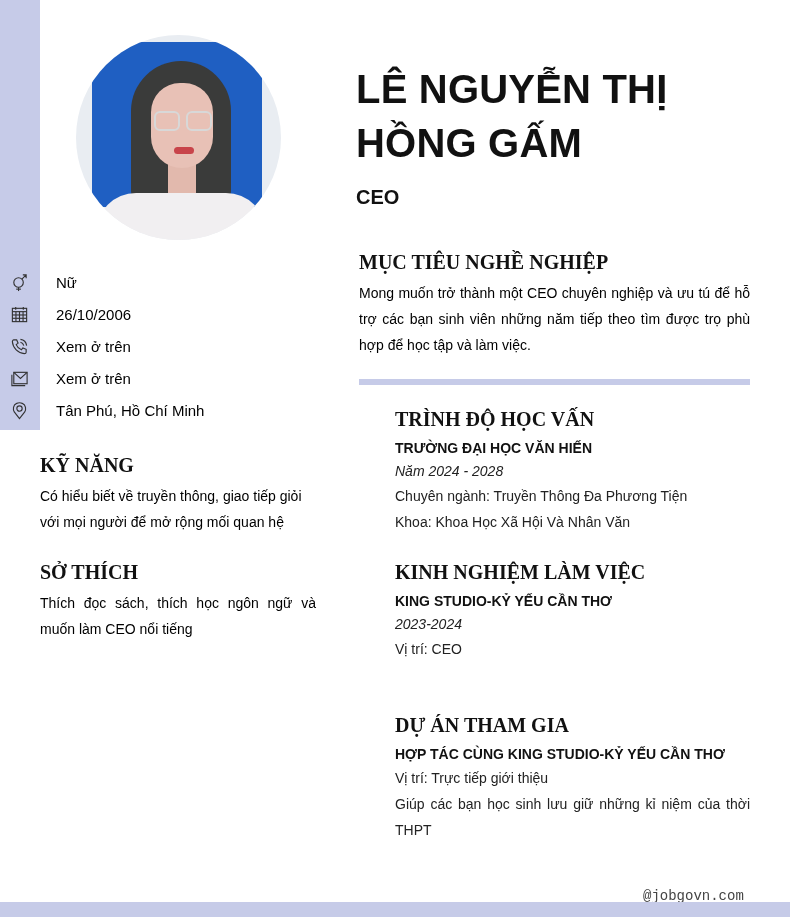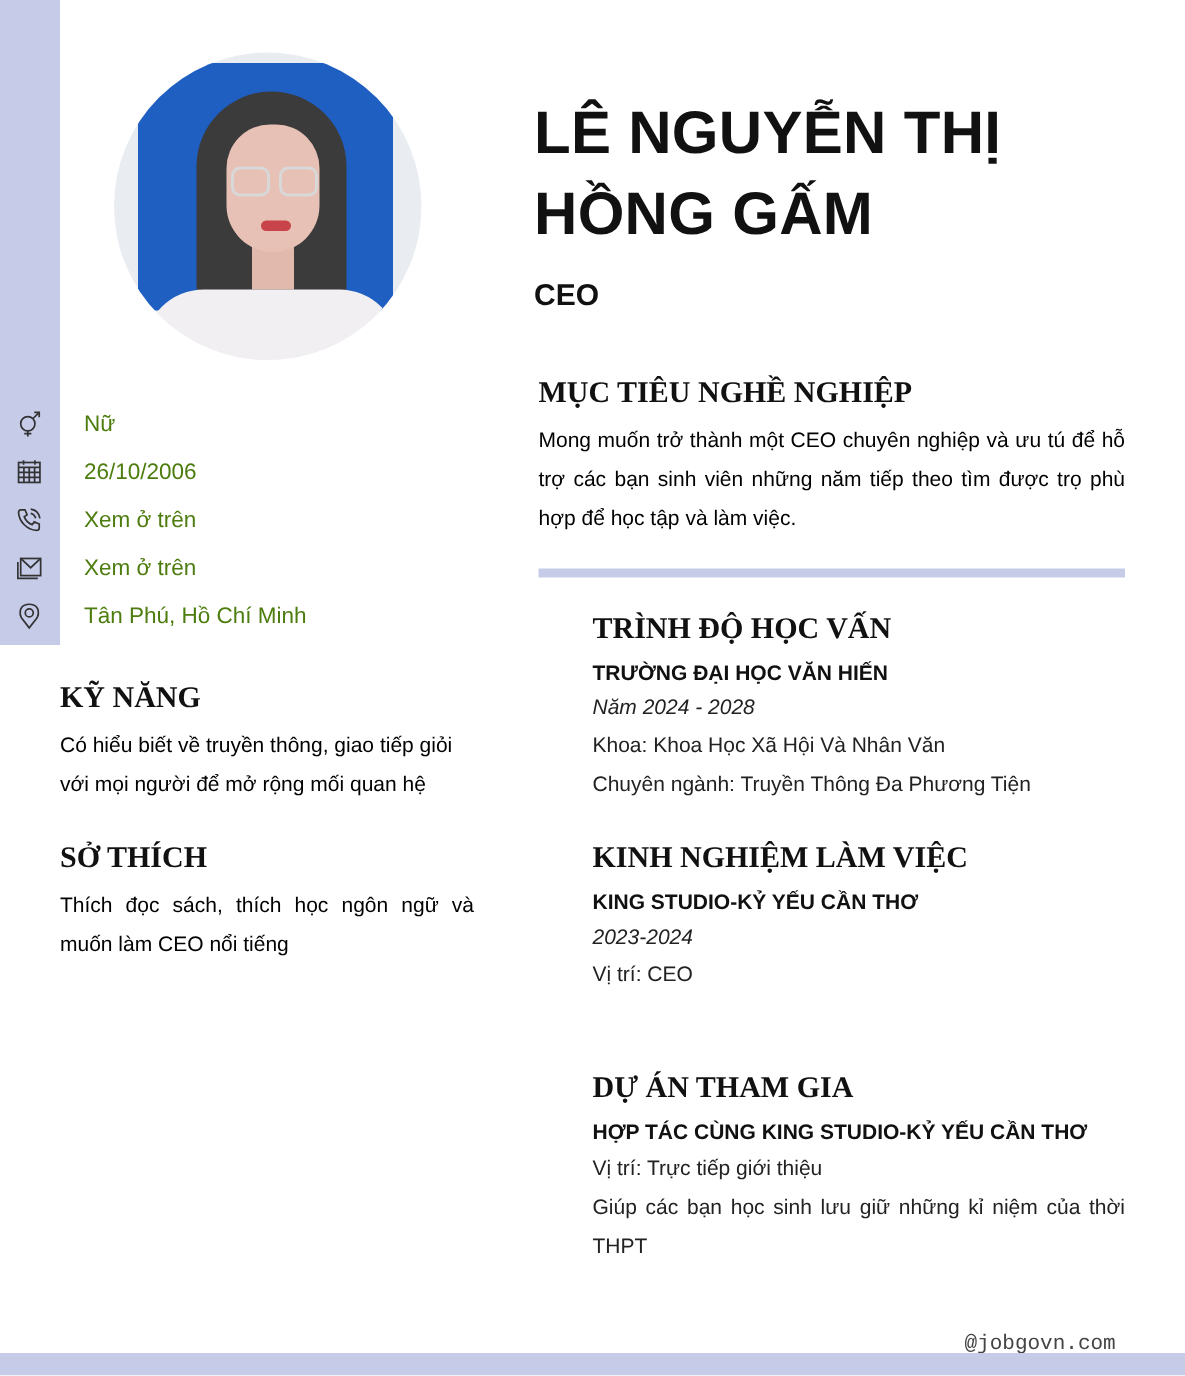--- a/index.html
+++ b/index.html
@@ -17,21 +17,21 @@
   .avatar .glasses-l { left: 78px; }
   .avatar .glasses-r { left: 110px; }
   .avatar .lips { position: absolute; left: 98px; top: 112px; width: 20px; height: 7px; background: #c8444a; border-radius: 6px; }
   .avatar .neck { position: absolute; left: 92px; top: 128px; width: 28px; height: 30px; background: #e2b9ad; }
   .avatar .shirt { position: absolute; left: 20px; top: 158px; width: 170px; height: 60px; background: #f1eff1; border-radius: 40px 40px 0 0; }
 
   .contact { position: absolute; left: 0; top: 270px; }
   .contact-row { position: absolute; left: 0; height: 24px; width: 300px; display: flex; align-items: center; }
   .contact-row .ico { position: absolute; left: 9px; width: 20px; height: 20px; display: flex; align-items: center; justify-content: center; }
   .contact-row .ico svg { width: 19px; height: 19px; stroke: #333; fill: none; stroke-width: 1.2; }
-  .contact-row .txt { position: absolute; left: 56px; font-size: 15px; color: #4d7c0f; white-space: nowrap; }
+  .contact-row .txt { position: absolute; left: 56px; font-size: 15px; color: #000000; white-space: nowrap; }
 
   .name { position: absolute; left: 356px; top: 62px; width: 420px; font-size: 40px; font-weight: bold; line-height: 54px; color: #111; letter-spacing: 0.2px; }
   .job-title { position: absolute; left: 356px; top: 186px; font-size: 20px; font-weight: bold; color: #111; }
 
   .h2 { font-size: 20px; font-weight: bold; color: #111; white-space: nowrap; font-family: Liberation Serif, serif; }
   .body-text { font-size: 14px; line-height: 26px; color: #000000; text-align: justify; }
 
   .objective { position: absolute; left: 359px; top: 251px; width: 391px; }
   .objective .body-text { margin-top: 6px; }
   .divider { position: absolute; left: 359px; top: 379px; width: 391px; height: 6px; background: #c6cbe8; }
@@ -146,22 +146,22 @@
 
 <div class="hobbies">
   <div class="h2">SỞ THÍCH</div>
   <div class="body-text">Thích đọc sách, thích học ngôn ngữ và muốn làm CEO nổi tiếng</div>
 </div>
 
 <div class="sec edu">
   <div class="h2">TRÌNH ĐỘ HỌC VẤN</div>
   <div class="sub">TRƯỜNG ĐẠI HỌC VĂN HIẾN</div>
   <div class="period">Năm 2024 - 2028</div>
+  <div class="line">Chuyên ngành: Truyền Thông Đa Phương Tiện</div>
   <div class="line">Khoa: Khoa Học Xã Hội Và Nhân Văn</div>
-  <div class="line">Chuyên ngành: Truyền Thông Đa Phương Tiện</div>
 </div>
 
 <div class="sec exp">
   <div class="h2">KINH NGHIỆM LÀM VIỆC</div>
   <div class="sub">KING STUDIO-KỶ YẾU CẦN THƠ</div>
   <div class="period">2023-2024</div>
   <div class="line">Vị trí: CEO</div>
 </div>
 
 <div class="sec proj">

